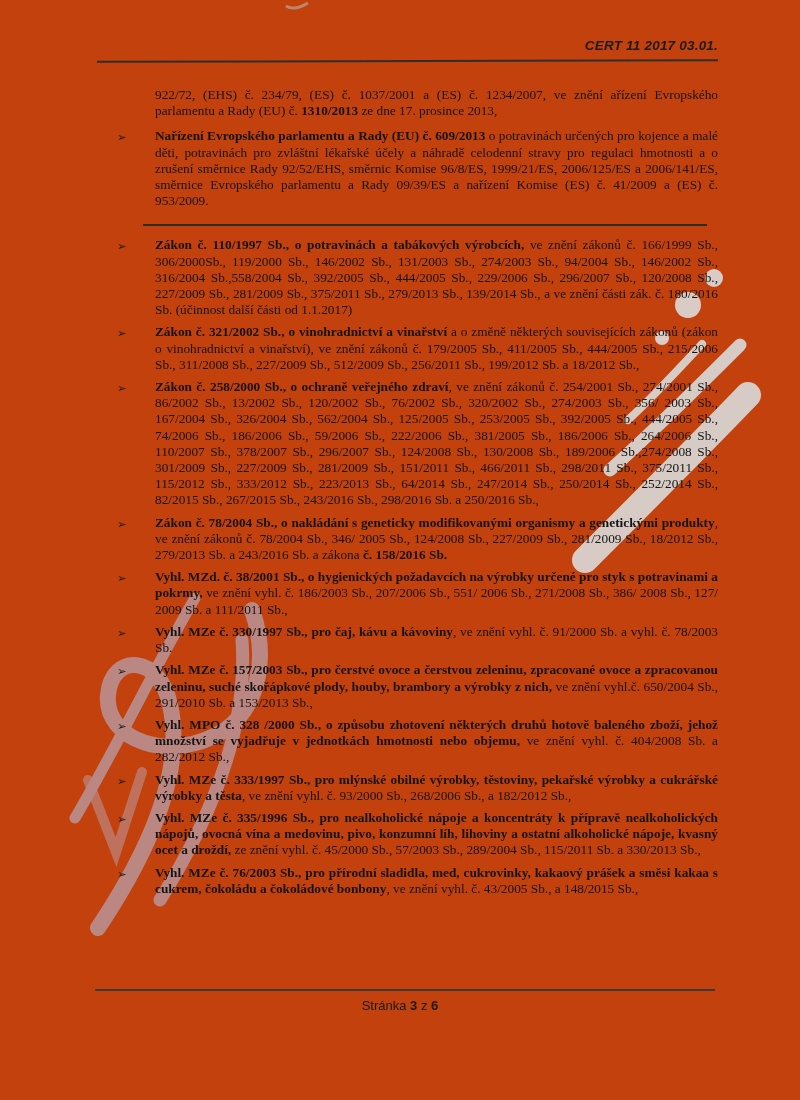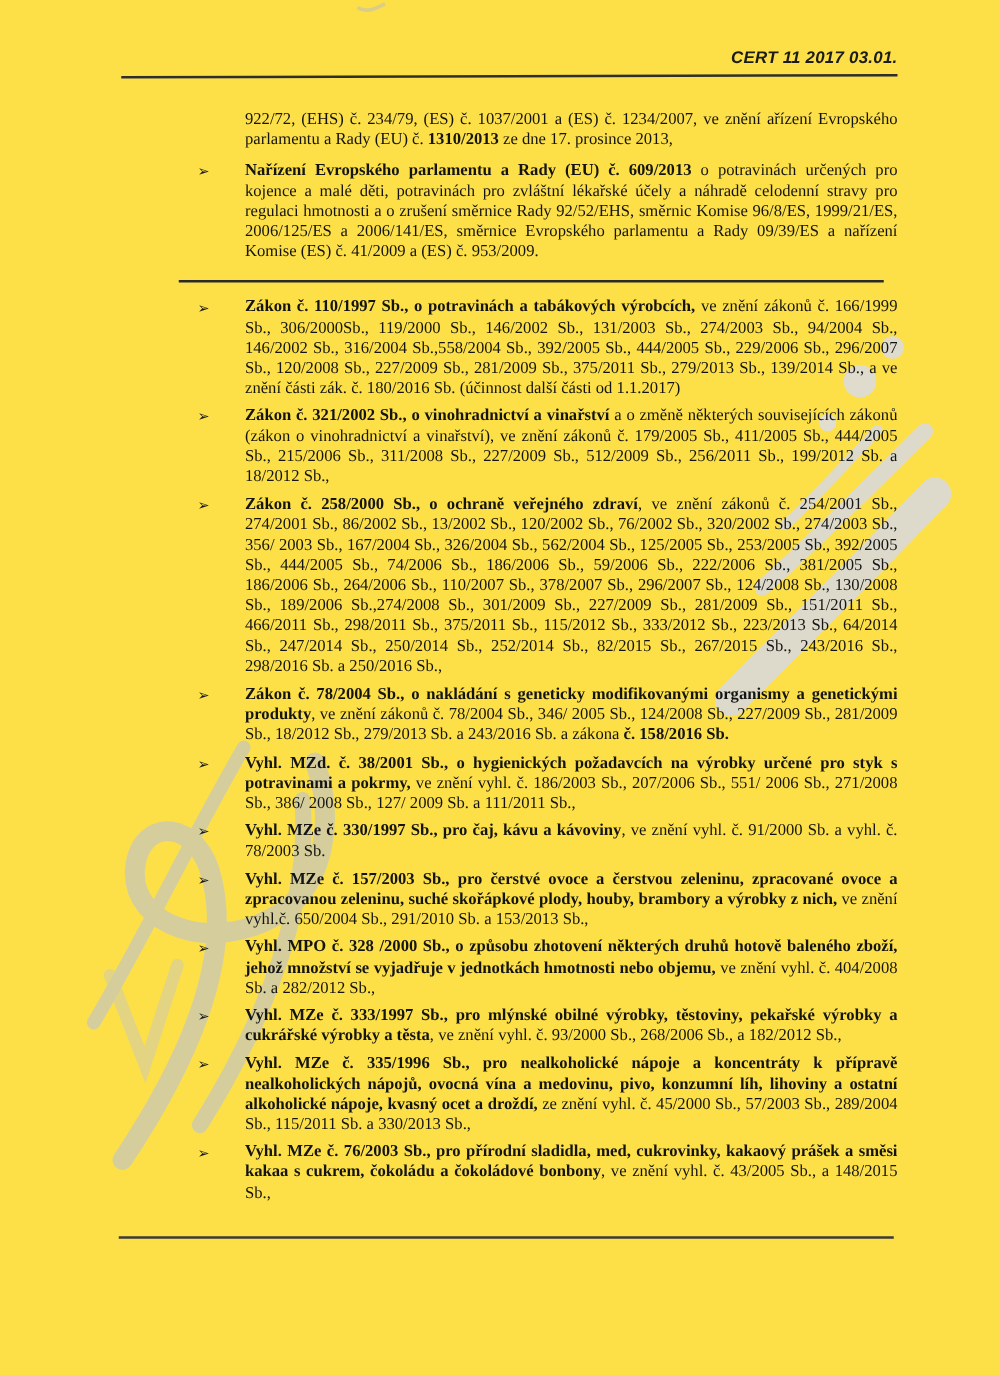--- a/index.html
+++ b/index.html
@@ -1,19 +1,19 @@
 <!DOCTYPE html>
 <html><head>
 <meta charset="utf-8">
 <style>
   html,body{margin:0;padding:0;background:#e9e9e9;}
   .page{
     position:relative;
     width:800px;height:1100px;
-    background:#fde047;
+    background:#c2410c;
     overflow:hidden;
     font-family:"Liberation Serif", serif;
     color:#141414;
   }
   .watermark{position:absolute;left:0;top:0;z-index:0;pointer-events:none;}
   .header-code{
     position:absolute;top:38px;right:82px;z-index:2;
     font-family:"Liberation Sans", sans-serif;
     font-size:13.5px;font-weight:bold;font-style:italic;
     color:#1c1c1c;letter-spacing:.2px;
@@ -26,21 +26,20 @@
   .content{
     position:absolute;left:117px;top:87px;width:601px;height:898px;
     z-index:1;overflow:hidden;
     font-size:13.3px;line-height:16.2px;
   }
   .item{
     position:relative;
     padding-left:38px;
     text-align:justify;
     margin-bottom:6px;
-    margin-left:41px;
   }
   .intro .item{margin-bottom:9px;}
   .item .bullet{
     position:absolute;left:0;top:1px;
     font-family:"DejaVu Sans", sans-serif;
     font-size:11.5px;color:#1a1a1a;
   }
   .item b{font-weight:700;}
   .divider{
     height:2px;background:#2b2b2b;
@@ -102,14 +101,20 @@
         <div class="item"><span class="bullet">➢</span><span><b>Vyhl. MZe č. 330/1997 Sb., pro čaj, kávu a kávoviny</b><span>, ve znění vyhl. č. 91/2000 Sb. a vyhl. č. 78/2003 Sb.</span></span></div>
         <div class="item"><span class="bullet">➢</span><span><b>Vyhl. MZe č. 157/2003 Sb., pro čerstvé ovoce a čerstvou zeleninu, zpracované ovoce a zpracovanou zeleninu, suché skořápkové plody, houby, brambory a výrobky z nich,</b><span> ve znění vyhl.č. 650/2004 Sb., 291/2010 Sb. a 153/2013 Sb.,</span></span></div>
         <div class="item"><span class="bullet">➢</span><span><b>Vyhl. MPO č. 328 /2000 Sb., o způsobu zhotovení některých druhů hotově baleného zboží, jehož množství se vyjadřuje v jednotkách hmotnosti nebo objemu,</b><span> ve znění vyhl. č. 404/2008 Sb. a 282/2012 Sb.,</span></span></div>
         <div class="item"><span class="bullet">➢</span><span><b>Vyhl. MZe č. 333/1997 Sb., pro mlýnské obilné výrobky, těstoviny, pekařské výrobky a cukrářské výrobky a těsta</b><span>, ve znění vyhl. č. 93/2000 Sb., 268/2006 Sb., a 182/2012 Sb.,</span></span></div>
         <div class="item"><span class="bullet">➢</span><span><b>Vyhl. MZe č. 335/1996 Sb., pro nealkoholické nápoje a koncentráty k přípravě nealkoholických nápojů, ovocná vína a medovinu, pivo, konzumní líh, lihoviny a ostatní alkoholické nápoje, kvasný ocet a droždí,</b><span> ze znění vyhl. č. 45/2000 Sb., 57/2003 Sb., 289/2004 Sb., 115/2011 Sb. a 330/2013 Sb.,</span></span></div>
         <div class="item"><span class="bullet">➢</span><span><b>Vyhl. MZe č. 76/2003 Sb., pro přírodní sladidla, med, cukrovinky, kakaový prášek a směsi kakaa s cukrem, čokoládu a čokoládové bonbony</b><span>, ve znění vyhl. č. 43/2005 Sb., a 148/2015 Sb.,</span></span></div>
       </div>
   </div>
 
   <div class="footer-rule"></div>
+  <div class="page-footer">
+    <span>Stránka</span>
+    <b>3</b>
+    <span>z</span>
+    <b>6</b>
+  </div>
 
 </div>
 
 </body></html>

